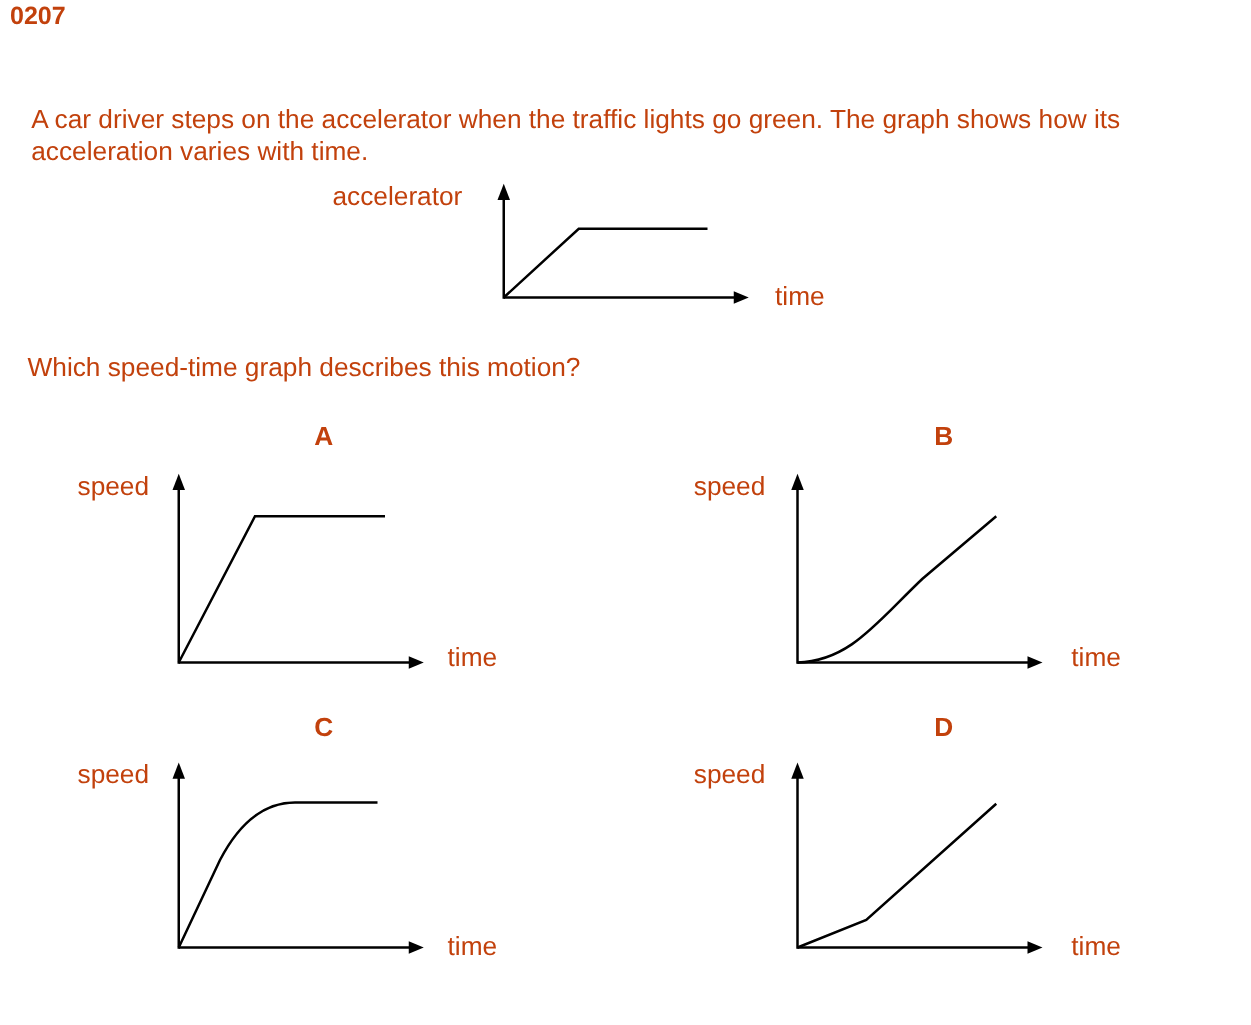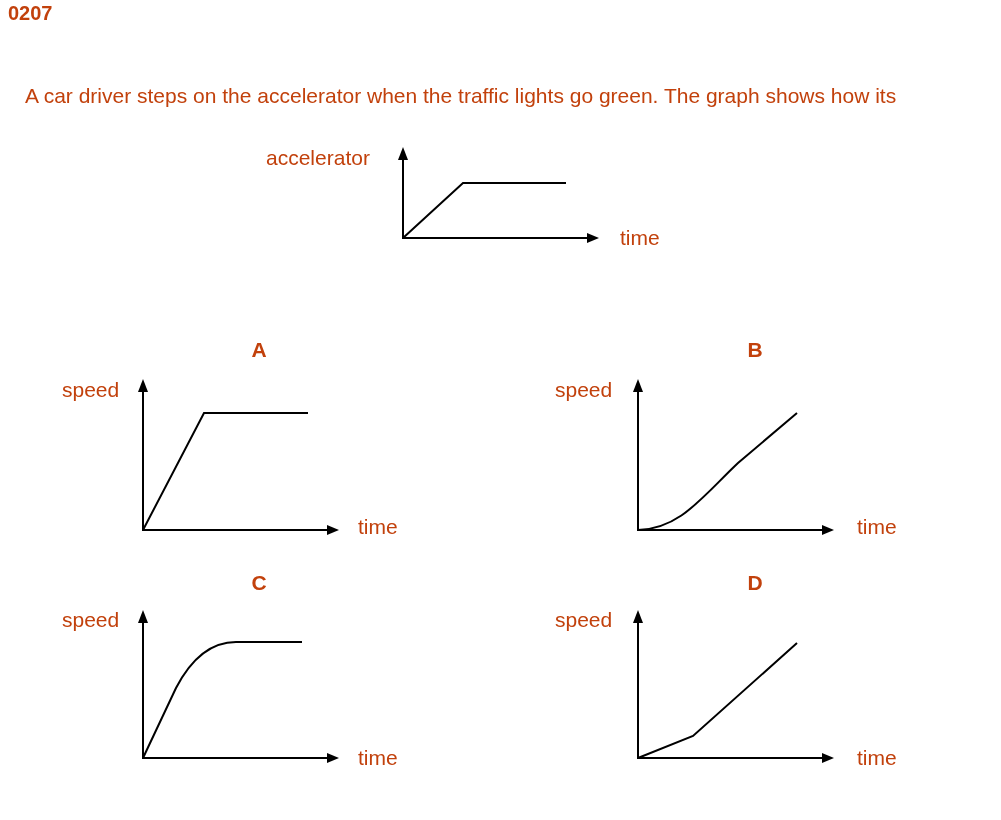--- a/index.html
+++ b/index.html
@@ -31,34 +31,36 @@
 </style>
 </head>
 <body>
 
 <div class="page">
 
   <span class="abs code" style="left:8px; top:2px;">0207</span>
 
   <div class="abs body-text" style="left:25px; top:51px;margin-top:32px;">
     <div>A car driver steps on the accelerator when the traffic lights go green. The graph shows how its</div>
+    <div>acceleration varies with time.</div>
   </div>
 
   <div class="graph" style="left:250px; top:142px; width:430px; height:112px;">
     <span class="axis-label" style="left:16px; top:4px;">accelerator</span>
     <svg width="430" height="112" viewBox="0 0 430 112">
       <line x1="153" y1="16" x2="153" y2="97"></line>
       <polygon points="153,5 148,18 158,18"></polygon>
       <line x1="153" y1="96" x2="338" y2="96"></line>
       <polygon points="349,96 337,91 337,101"></polygon>
       <path d="M153,96 L213,41 L316,41"></path>
     </svg>
     <span class="axis-label" style="left:370px; top:84px;">time</span>
   </div>
 
+  <div class="abs body-text" style="left:22px; top:282px;">Which speed-time graph describes this motion?</div>
 
   <div class="graph" style="left:40px; top:335px; width:420px; height:215px;">
     <span class="opt-label" style="left:199px; top:3px;">A</span>
     <span class="axis-label" style="left:22px; top:43px;">speed</span>
     <svg width="420" height="215" viewBox="0 0 420 215">
       <line x1="103" y1="55" x2="103" y2="196"></line>
       <polygon points="103,44 98,57 108,57"></polygon>
       <line x1="103" y1="195" x2="288" y2="195"></line>
       <polygon points="299,195 287,190 287,200"></polygon>
       <path d="M103,195 L164,78 L268,78"></path>

